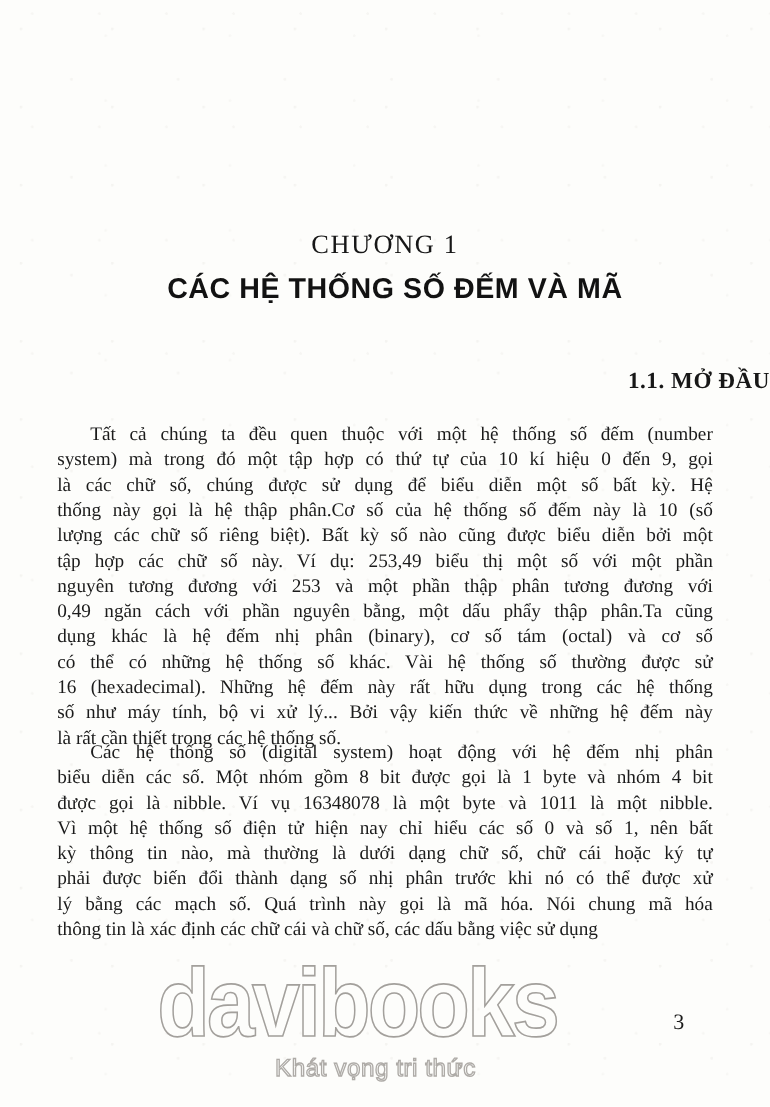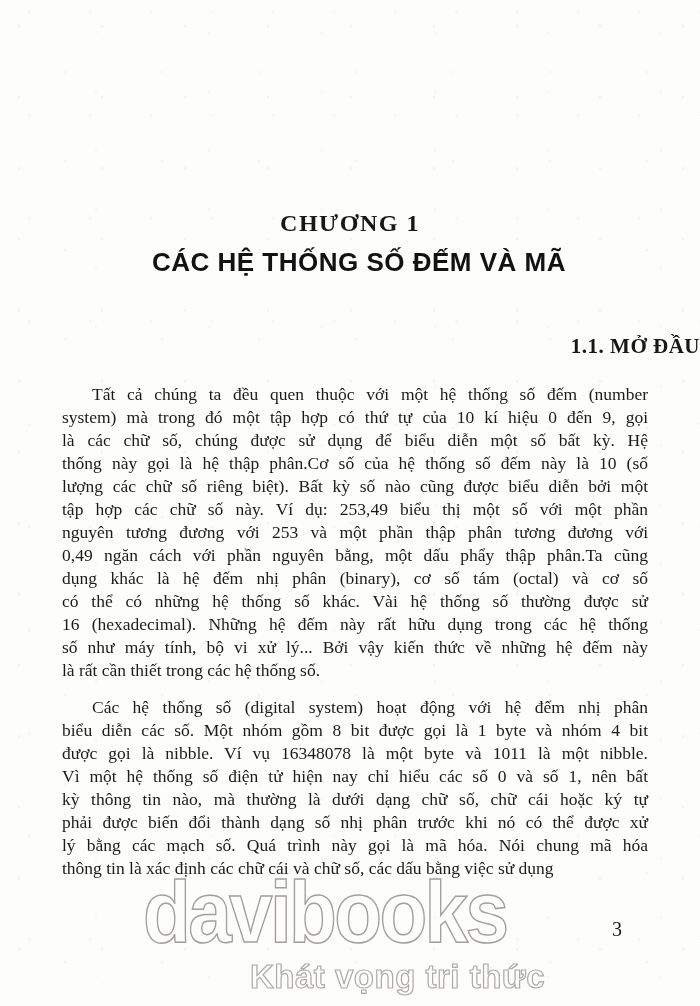--- a/index.html
+++ b/index.html
@@ -22,21 +22,21 @@
     color: #1b1b1b;
   }
   .chapter-label {
     position: absolute;
     top: 210px;
     left: 0;
     width: 700px;
     text-align: center;
     font-family: "Liberation Serif", serif;
     font-size: 24px;
-    font-weight: 700;
+    font-weight: 400;
     letter-spacing: 1.5px;
     color: #171717;
     z-index: 2;
   }
   .chapter-title {
     position: absolute;
     top: 247px;
     left: 35px;
     width: 648px;
     text-align: center;
@@ -60,31 +60,30 @@
     color: #171717;
     z-index: 2;
   }
   .body-text {
     position: absolute;
     left: 52px;
     width: 596px;
     z-index: 2;
   }
   .para-1 { top: 383px; }
-  .para-2 { top: 696px; }
+  .para-2 { top: 672px; }
   .tline {
     font-family: "Liberation Serif", serif;
     font-size: 17.5px;
     line-height: 23px;
     height: 23px;
     text-align: justify;
     text-align-last: justify;
     white-space: nowrap;
     color: #1b1b1b;
-    margin-left: 10px;
   }
   .tline.first { text-indent: 30px; }
   .tline.last { text-align-last: left; }
   .watermark-main {
     position: absolute;
     top: 868px;
     left: 143px;
     z-index: 1;
     font-family: "Liberation Sans", sans-serif;
     font-size: 88px;
@@ -95,22 +94,22 @@
     transform: scaleX(0.89);
     transform-origin: left center;
     line-height: 1;
   }
   .watermark-tagline {
     position: absolute;
     top: 960px;
     left: 250px;
     z-index: 1;
     font-family: "Liberation Sans", sans-serif;
-    font-size: 33px;
-    font-weight: 700;
+    font-size: 22px;
+    font-weight: 400;
     letter-spacing: 0.5px;
     color: transparent;
     -webkit-text-stroke: 1.2px #aeaba7;
     line-height: 1;
   }
   .page-number {
     position: absolute;
     top: 918px;
     left: 612px;
     z-index: 2;

